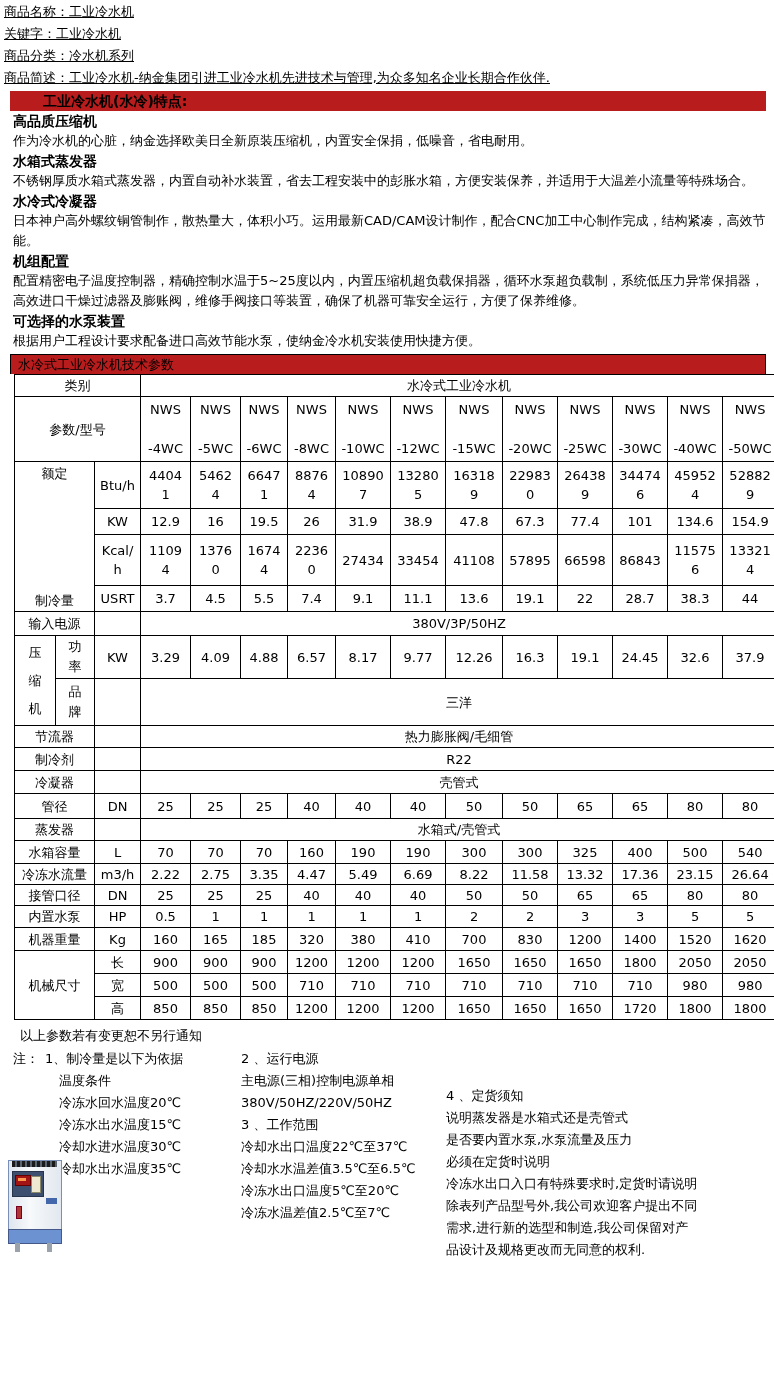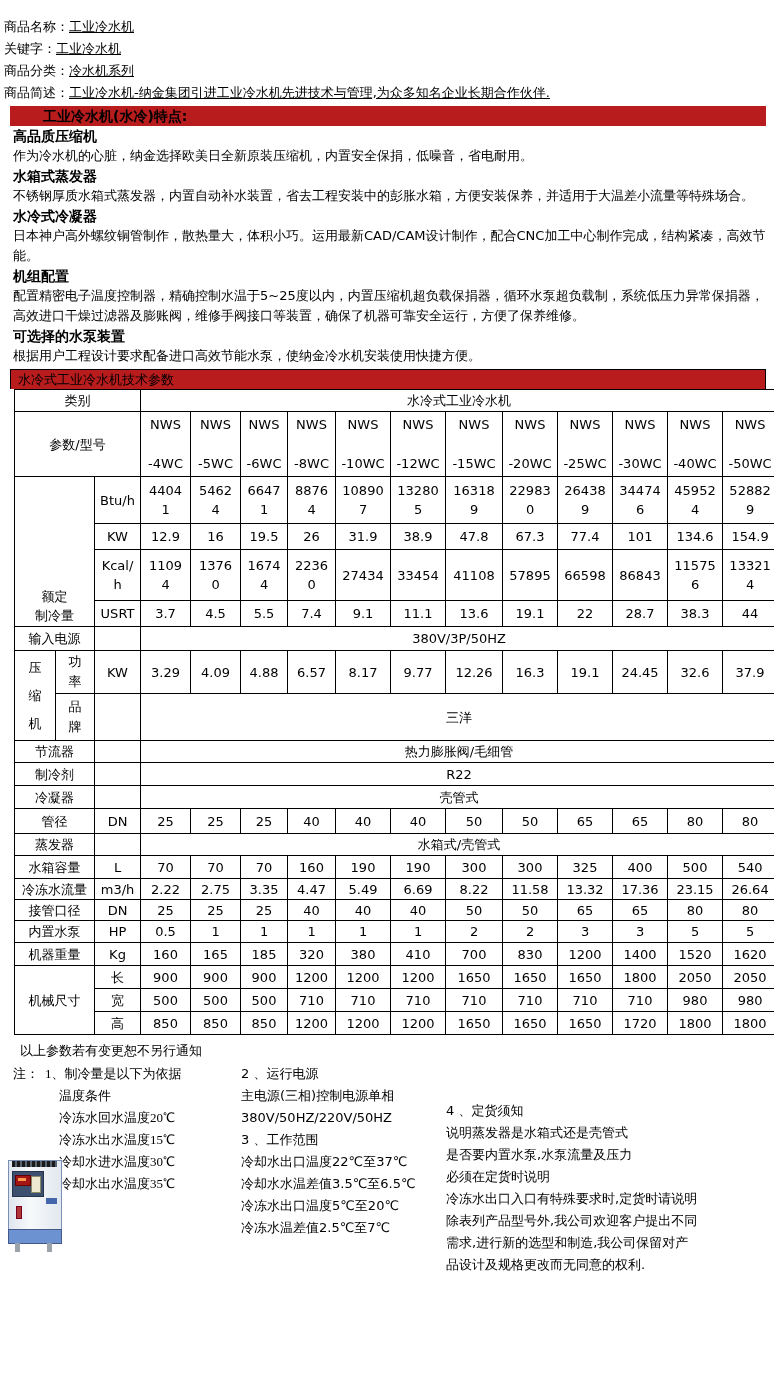--- a/index.html
+++ b/index.html
@@ -1,21 +1,21 @@
 <!DOCTYPE html>
 <html><head>
 <meta charset="utf-8">
 <style>
   html,body{margin:0;padding:0;}
   body{
     width:774px;height:1380px;position:relative;overflow:hidden;background:#fff;
     font-family:"DejaVu Sans",sans-serif;color:#000;font-size:13px;
   }
   
-  .info{padding:16px 0 0 4px;line-height:22px;}
+  .info{padding:1px 0 0 4px;line-height:22px;text-decoration:underline;}
   .info-line span{font-size:13px;}
   .info .u{text-decoration:underline;}
   
   .bar{box-sizing:border-box;width:756px;margin-left:10px;height:20px;line-height:20px;background:#b91c1c;}
   .bar1{font-weight:bold;padding-left:33px;font-size:14px;margin-top:2px;}
   .bar2{padding-left:7px;font-size:13px;border:1px solid #000;border-bottom:none;margin-top:3px;}
   
   .features{padding-left:13px;line-height:20px;padding-top:0;}
   .feat-title{font-weight:bold;font-size:14px;}
   .feat-body{font-size:13px;}
@@ -24,21 +24,21 @@
   table#tech{border-collapse:collapse;table-layout:fixed;width:763px;margin-left:14px;}
   #tech td{
     border:1px solid #000;text-align:center;vertical-align:middle;
     padding:0 5px;font-size:13px;line-height:19px;
     overflow-wrap:break-word;word-wrap:break-word;word-break:break-all;
   }
   #tech td.unit{padding:0 4px;word-break:normal;overflow-wrap:break-word;margin-top:48px;}
   #tech td.lbl{padding:0 2px;word-break:keep-all;}
   #tech td.span{word-break:normal;}
   .model-in{display:flex;flex-direction:column;justify-content:space-between;height:58px;padding:3px 0;}
-  .two-in{display:flex;flex-direction:column;justify-content:flex-end;height:146px;}
+  .two-in{display:flex;flex-direction:column;justify-content:space-between;height:146px;}
   .vert-in{display:flex;flex-direction:column;justify-content:center;}
   .vert-in .ch{line-height:20px;}
   .vert3 .vert-in .ch{line-height:28px;}
   
   #tech tr:nth-child(1) td{height:21px;}
   #tech tr:nth-child(2) td{height:64px;margin-top:26px;}
   #tech tr:nth-child(3) td{height:46px;}
   #tech tr:nth-child(4) td{height:25px;}
   #tech tr:nth-child(5) td{height:50px;}
   #tech tr:nth-child(6) td{height:25px;}
@@ -56,21 +56,21 @@
   #tech tr:nth-child(18) td{height:21px;}
   #tech tr:nth-child(19) td{height:22px;}
   #tech tr:nth-child(20) td{height:22px;}
   #tech tr:nth-child(21) td{height:22px;}
   #tech tr:nth-child(22) td{height:22px;}
   
   .disclaimer{margin:5px 0 0 20px;line-height:22px;}
   .notes{display:flex;margin-top:1px;line-height:22px;align-items:flex-start;}
   .note-label{width:32px;margin-left:13px;flex:none;}
   .note-col{flex:none;}
-  .note-col-0{width:196px;font-family:Liberation Serif, serif;}
+  .note-col-0{width:196px;}
   .note-col-0 .note-line{padding-left:14px;}
   .note-col-0 .note-line:first-child{padding-left:0;}
   .note-col-1{width:205px;}
   .note-col-2{flex:1;margin-top:37px;}
   
   .machine{position:absolute;left:8px;top:1158px;width:54px;height:94px;}
   .m-shell{position:absolute;left:0;right:0;top:2px;bottom:8px;border:1px solid #7a8fb5;
     background:linear-gradient(90deg,#dfe6ee,#f7f9fb 40%,#e2e8ef);}
   .m-top{position:absolute;top:3px;left:4px;right:5px;height:6px;
     background:repeating-linear-gradient(90deg,#1a1a1a 0 3px,#5a6470 3px 5px);}

